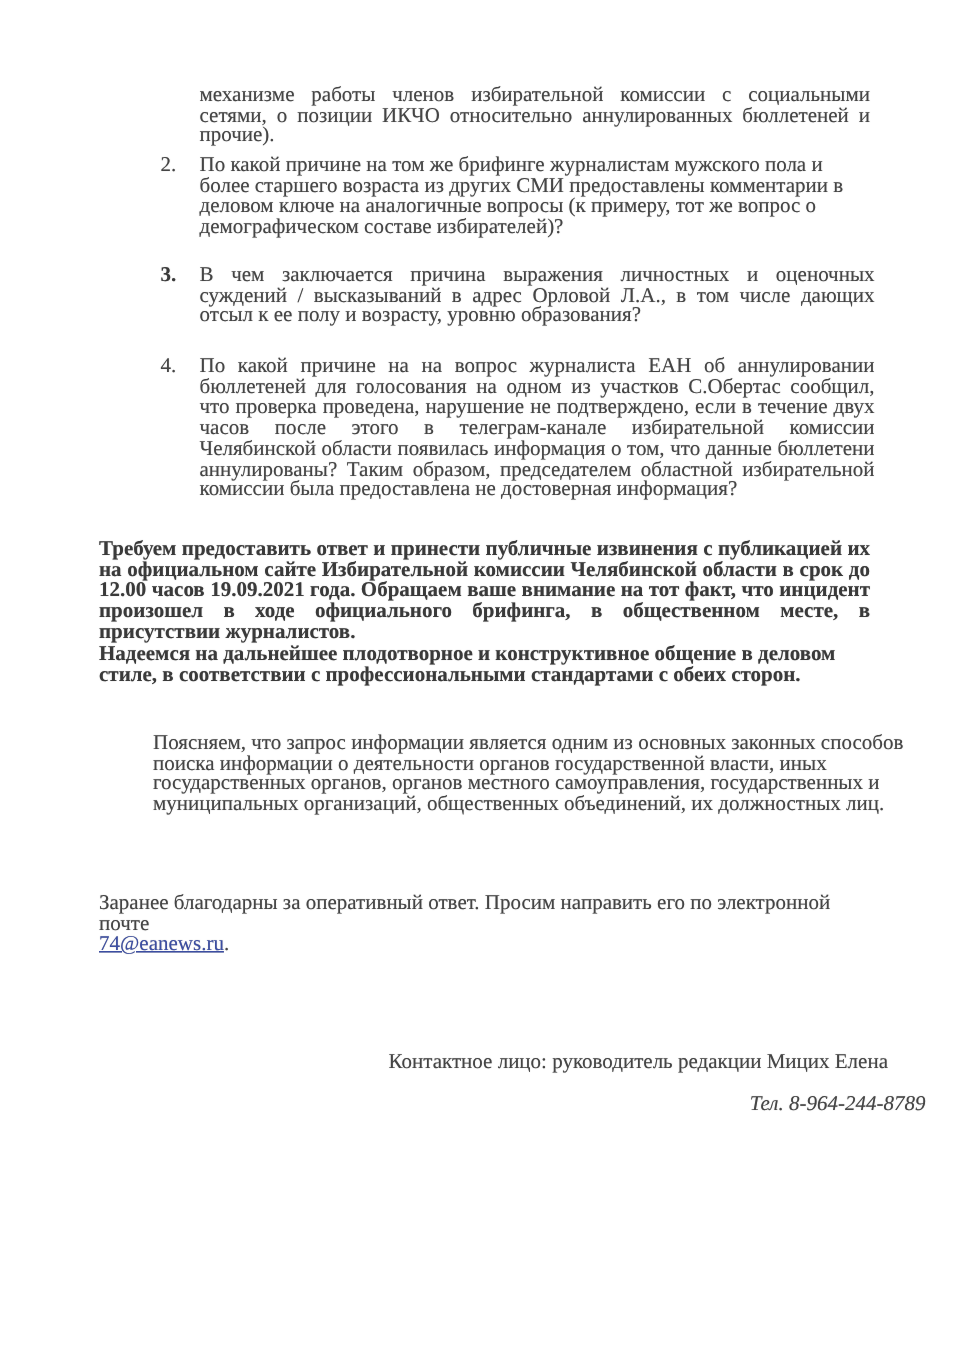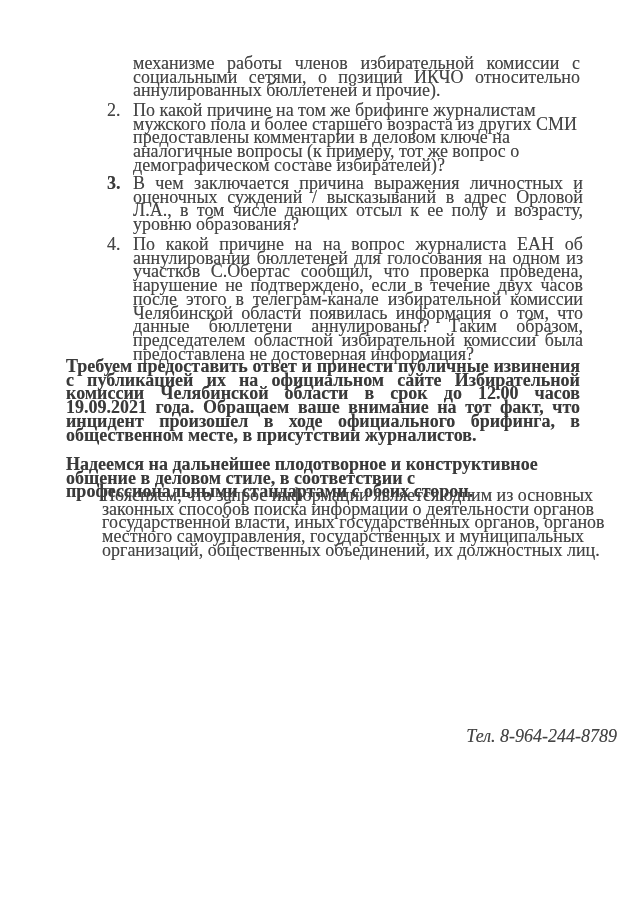--- a/index.html
+++ b/index.html
@@ -1,21 +1,21 @@
 <!DOCTYPE html>
 <html><head>
 <meta charset="utf-8">
 <style>
   html,body { margin:0; padding:0; background:#ffffff; }
   .page {
     position:relative;
     width:640px; height:905px;
     background:#ffffff;
     font-family:"Liberation Serif","DejaVu Serif",serif;
-    font-size:18px;
+    font-size:14px;
     line-height:13.7px;
     color:#454545;
     text-shadow:0 0 0.6px rgba(70,70,70,0.5);
     overflow:hidden;
   }
   .block { position:absolute; }
   .justify { text-align:justify; }
   .bold { font-weight:bold; color:#3a3a3a; }
 
   
@@ -26,21 +26,21 @@
   .qnum { flex:0 0 26px; width:26px; }
   .qnum.bold { font-weight:bold; }
   .qtext { width:450px; }
   .q2 { top:104px; }
   .q3 { top:177px; }
   .q4 { top:238px; }
 
   
   .full { left:66px; width:514px; }
   .demand  { top:360px;font-family:Liberation Serif, serif; }
-  .hope    { top:458px; }
+  .hope    { top:430px; }
   .explain { top:489px;margin-left:36px; }
   .thanks  { top:596px; width:522px; }
 
   .email-link { color:#3c4ea3; text-decoration:underline; cursor:pointer; }
 
   .contact { top:702px; right:48px; white-space:nowrap; }
   .phone   { top:730px; right:23px; white-space:nowrap;font-style:italic; }
 </style>
 </head>
 <body>
@@ -63,17 +63,22 @@
     <span class="qnum">4.</span>
     <span class="qtext justify">По какой причине на на вопрос журналиста ЕАН об аннулировании бюллетеней для голосования на одном из участков С.Обертас сообщил, что проверка проведена, нарушение не подтверждено, если в течение двух часов после этого в телеграм-канале избирательной комиссии Челябинской области появилась информация о том, что данные бюллетени аннулированы? Таким образом, председателем областной избирательной комиссии была предоставлена не достоверная информация?</span>
   </div>
 
   <div class="block full bold justify demand">Требуем предоставить ответ и принести публичные извинения с публикацией их на официальном сайте Избирательной комиссии Челябинской области в срок до 12.00 часов 19.09.2021 года. Обращаем ваше внимание на тот факт, что инцидент произошел в ходе официального брифинга, в общественном месте, в присутствии журналистов.</div>
 
   <div class="block full bold hope">Надеемся на дальнейшее плодотворное и конструктивное общение в деловом стиле, в соответствии с профессиональными стандартами с обеих сторон.</div>
 
   <div class="block full explain">Поясняем, что запрос информации является одним из основных законных способов поиска информации о деятельности органов государственной власти, иных государственных органов, органов местного самоуправления, государственных и муниципальных организаций, общественных объединений, их должностных лиц.</div>
 
+  <div class="block full thanks">
+    <span>Заранее благодарны за оперативный ответ. Просим направить его по электронной почте</span><br>
+    <a href="#" class="email-link">74@eanews.ru</a><span>.</span>
+  </div>
 
+  <div class="block contact">Контактное лицо: руководитель редакции Мицих Елена</div>
 
   <div class="block phone">Тел. 8-964-244-8789</div>
 
 </div>
 
 </body></html>

